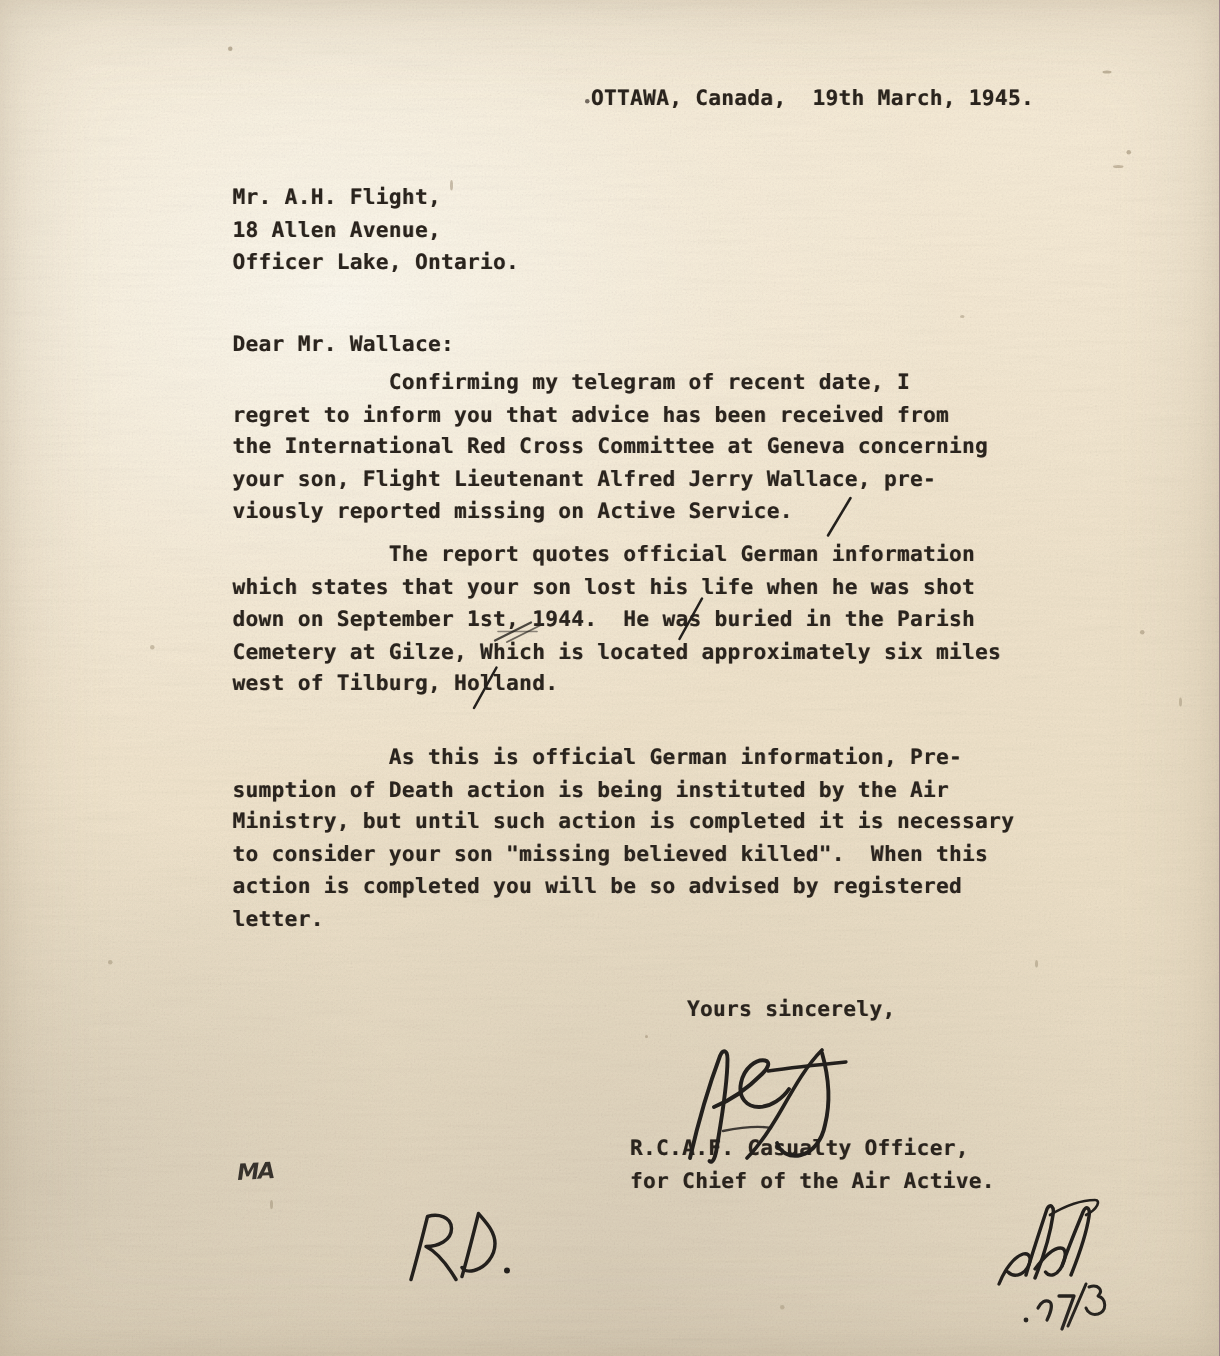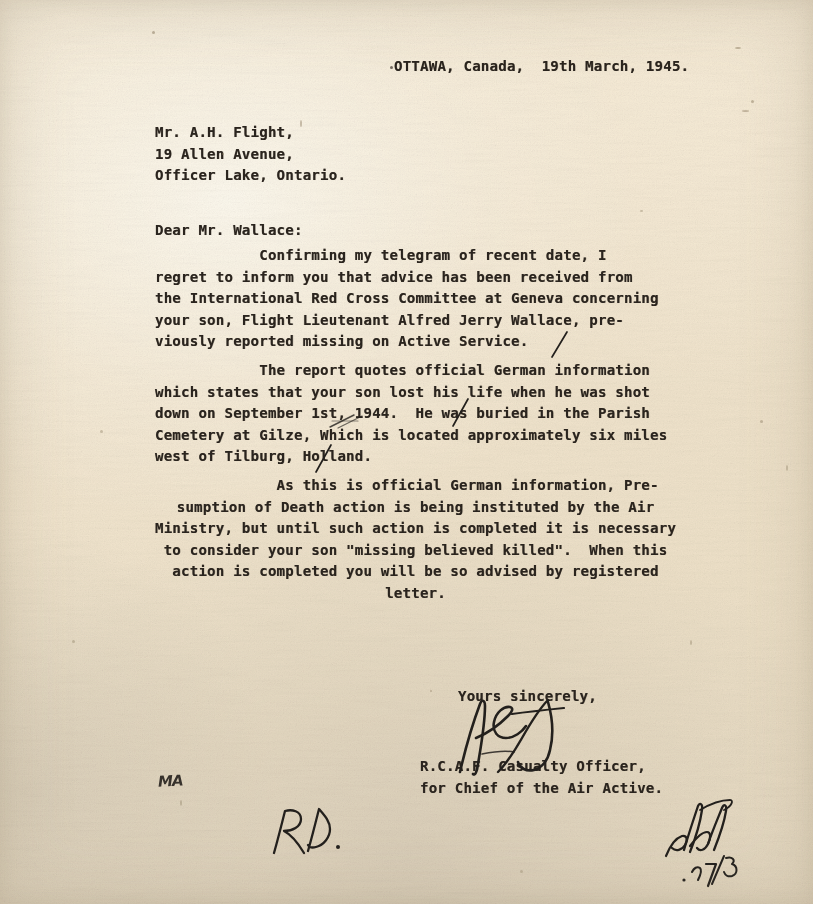--- a/index.html
+++ b/index.html
@@ -57,23 +57,23 @@
       -0.3px 0.2px 0 rgba(80,70,56,0.22);
     font-weight: 700;
     -webkit-font-smoothing: none;
   }
 
   .dateline { left: 394px; top: 56px; }
   .addr     { left: 155px; top: 122px; }
   .salute   { left: 155px; top: 205px; margin-top: 15px; }
   .p1       { left: 155px; top: 245px; }
   .p2       { left: 155px; top: 360px; }
-  .p3       { left: 155px; top: 475px; text-align: center; }
+  .p3       { left: 155px; top: 495px; }
   .p4       { left: 155px; top: 607px; }
-  .closing  { left: 458px; top: 686px; }
+  .closing  { left: 458px; top: 663px; }
   .sigblock { left: 420px; top: 756px; }
 
   .stray-dot {
     position: absolute;
     left: 390px; top: 66px;
     width: 3px; height: 3px;
     background: #4a4038;
     border-radius: 50%;
     opacity: 0.75;
   }
@@ -140,21 +140,21 @@
     <rect width="813" height="904" filter="url(#fiberFilter)"></rect>
   </svg>
 
   <div id="content">
 
     <div class="stray-dot"></div>
 
     <div class="tt dateline">OTTAWA, Canada,  19th March, 1945.</div>
 
     <div class="tt addr"><span>Mr. A.H. Flight,</span>
-<span>19 Allen Avenue,</span>
+<span>18 Allen Avenue,</span>
 <span>Officer Lake, Ontario.</span></div>
 
     <div class="tt salute">Dear Mr. Wallace:</div>
 
     <div class="tt p1">            Confirming my telegram of recent date, I
 regret to inform you that advice has been received from
 the International Red Cross Committee at Geneva concerning
 your son, Flight Lieutenant Alfred Jerry Wallace, pre-
 viously reported missing on Active Service.</div>
     <div class="tt p2">            The report quotes official German information

